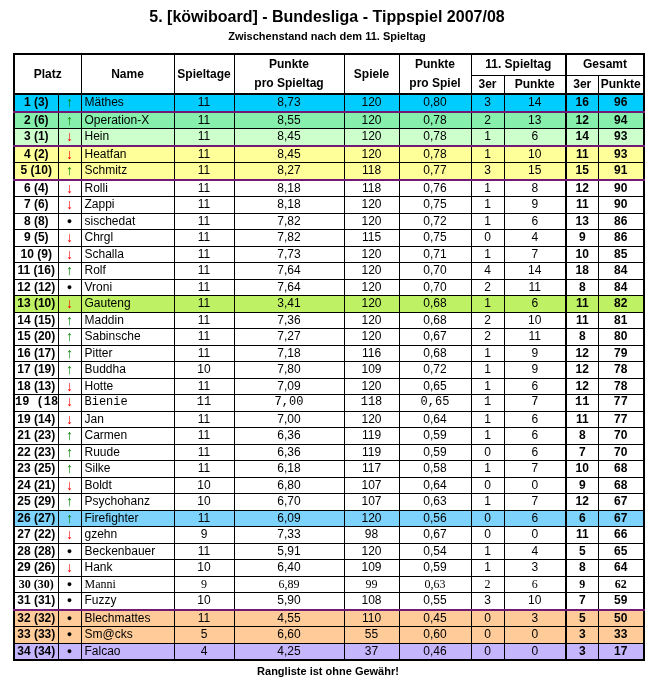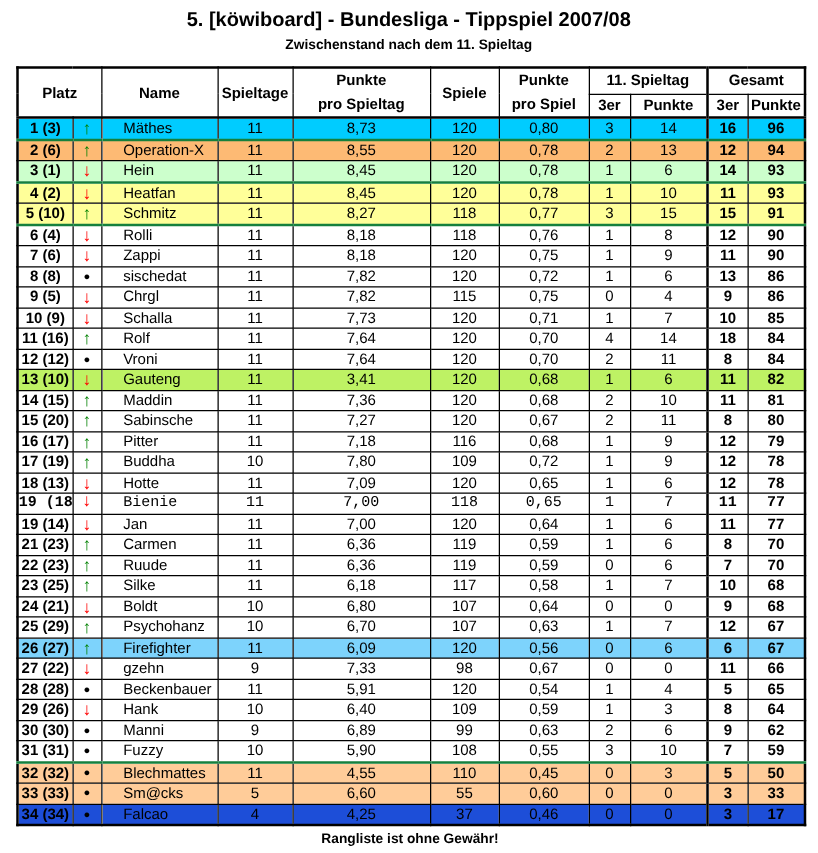--- a/index.html
+++ b/index.html
@@ -24,26 +24,26 @@
     border:1px solid #000; padding:0; overflow:hidden; white-space:nowrap;
     font-size:12px; height:15.5px; line-height:15.5px; text-align:center;
     vertical-align:middle;
   }
   thead th { font-weight:bold; font-size:12px; }
   thead { border-bottom:2px solid #000; }
   thead tr.h1 th { height:19px; line-height:19px; }
   thead tr.h2 th { height:17px; line-height:17px; }
   th.prewrap { white-space:pre-line; line-height:14px; }
   td.rank  { font-weight:bold; }
-  td.pname { text-align:left; padding-left:17px; }
+  td.pname { text-align:left; padding-left:3px; }
   td.bold  { font-weight:bold; }
   .col-ges { border-left:2px solid #000; }
   td.move.arrow { font-weight:bold; font-size:14px; }
   td.move.dot   { font-size:9px; }
-  tr.thick-bottom td { border-bottom:2px solid #15803d; }
+  tr.thick-bottom td { border-bottom:2px solid #701a75; }
   .footer {
     width:630px; margin-left:13px; text-align:center;
     font-weight:bold; font-size:11px; margin-top:4px;
   }
 </style>
 </head>
 <body>
 
 <div class="title">5. [köwiboard] - Bundesliga - Tippspiel 2007/08</div>
 <div class="subtitle">Zwischenstand nach dem 11. Spieltag</div>
@@ -89,21 +89,21 @@
         <td class="pname">Mäthes</td>
         <td class="num">11</td>
         <td class="num">8,73</td>
         <td class="num">120</td>
         <td class="num">0,80</td>
         <td class="num">3</td>
         <td class="num">14</td>
         <td class="num bold col-ges">16</td>
         <td class="num bold">96</td>
       </tr>
-      <tr style="background: #fdba74;">
+      <tr style="background: #86efac;">
         <td class="rank">2 (6)</td>
         <td class="move arrow" style="color: rgb(0, 128, 0);">↑</td>
         <td class="pname">Operation-X</td>
         <td class="num">11</td>
         <td class="num">8,55</td>
         <td class="num">120</td>
         <td class="num">0,78</td>
         <td class="num">2</td>
         <td class="num">13</td>
         <td class="num bold col-ges">12</td>
@@ -453,21 +453,21 @@
         <td class="pname">Hank</td>
         <td class="num">10</td>
         <td class="num">6,40</td>
         <td class="num">109</td>
         <td class="num">0,59</td>
         <td class="num">1</td>
         <td class="num">3</td>
         <td class="num bold col-ges">8</td>
         <td class="num bold">64</td>
       </tr>
-      <tr style="background: rgb(255, 255, 255);">
+      <tr style="background: rgb(255, 255, 255); font-family: Liberation Serif, serif;">
         <td class="rank">30 (30)</td>
         <td class="move dot" style="color: rgb(0, 0, 0);">●</td>
         <td class="pname">Manni</td>
         <td class="num">9</td>
         <td class="num">6,89</td>
         <td class="num">99</td>
         <td class="num">0,63</td>
         <td class="num">2</td>
         <td class="num">6</td>
         <td class="num bold col-ges">9</td>
@@ -505,21 +505,21 @@
         <td class="pname">Sm@cks</td>
         <td class="num">5</td>
         <td class="num">6,60</td>
         <td class="num">55</td>
         <td class="num">0,60</td>
         <td class="num">0</td>
         <td class="num">0</td>
         <td class="num bold col-ges">3</td>
         <td class="num bold">33</td>
       </tr>
-      <tr style="background: #1d4ed8; margin-top: 10px;">
+      <tr style="background: #c4b5fd; margin-top: 10px;">
         <td class="rank">34 (34)</td>
         <td class="move dot" style="color: rgb(0, 0, 0);">●</td>
         <td class="pname">Falcao</td>
         <td class="num">4</td>
         <td class="num">4,25</td>
         <td class="num">37</td>
         <td class="num">0,46</td>
         <td class="num">0</td>
         <td class="num">0</td>
         <td class="num bold col-ges">3</td>

